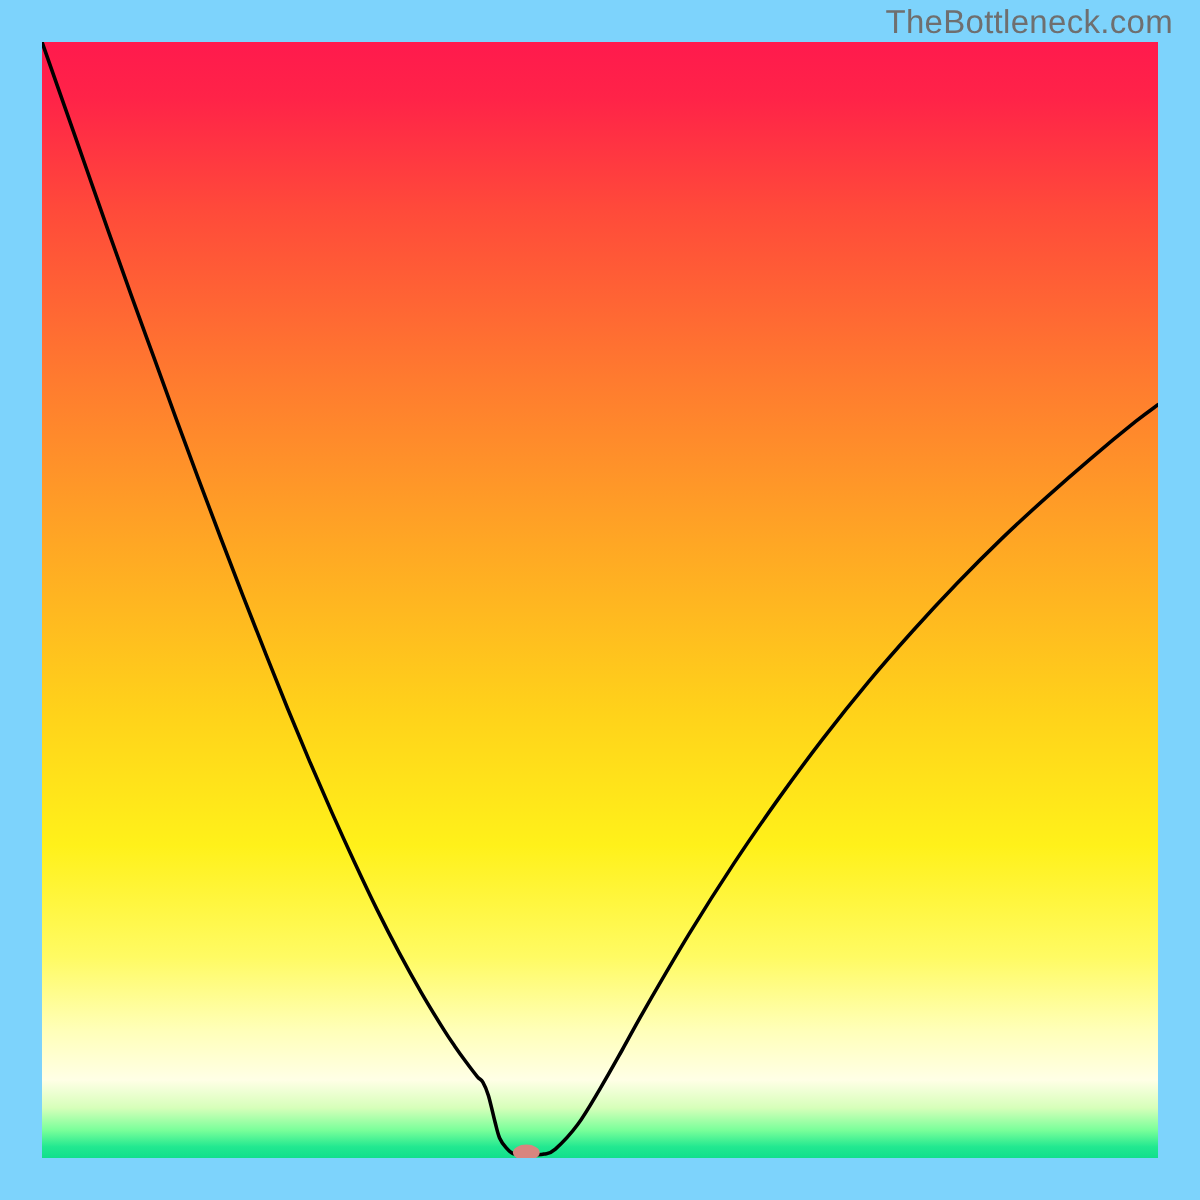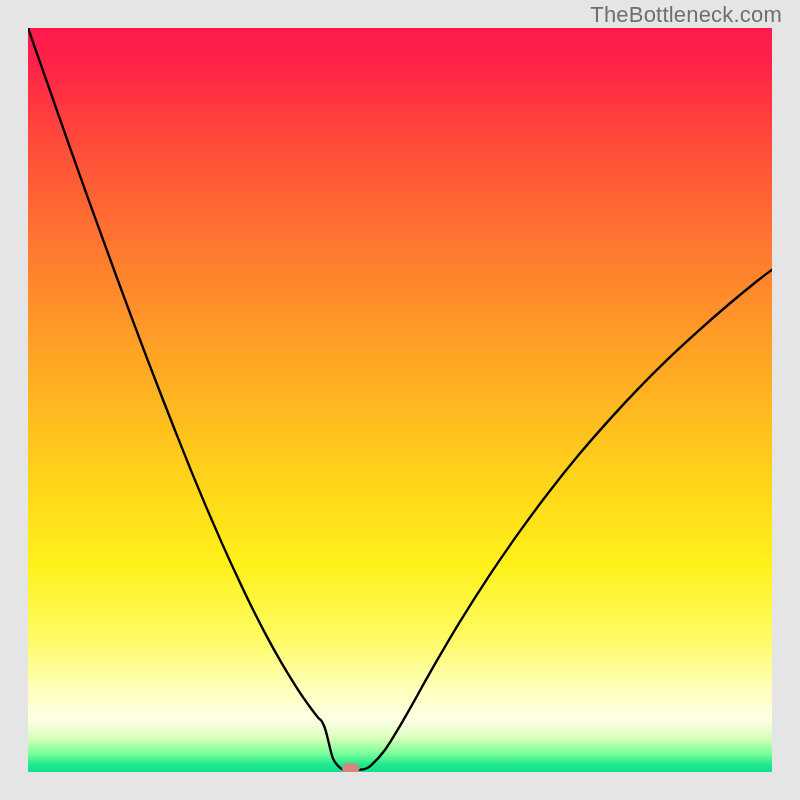--- a/index.html
+++ b/index.html
@@ -8,21 +8,21 @@
     width: 800px;
     height: 800px;
     background: #000;
     overflow: hidden;
     font-family: Arial, Helvetica, sans-serif;
   }
   .outer {
     position: relative;
     width: 800px;
     height: 800px;
-    background: #e5e5e5;
+    background: #7dd3fc;
   }
   .watermark {
     position: absolute;
     top: 2px;
     right: 18px;
     color: #6f6f6f;
     font-size: 22px;
     font-weight: 400;
     letter-spacing: 0.2px;
     user-select: none;

